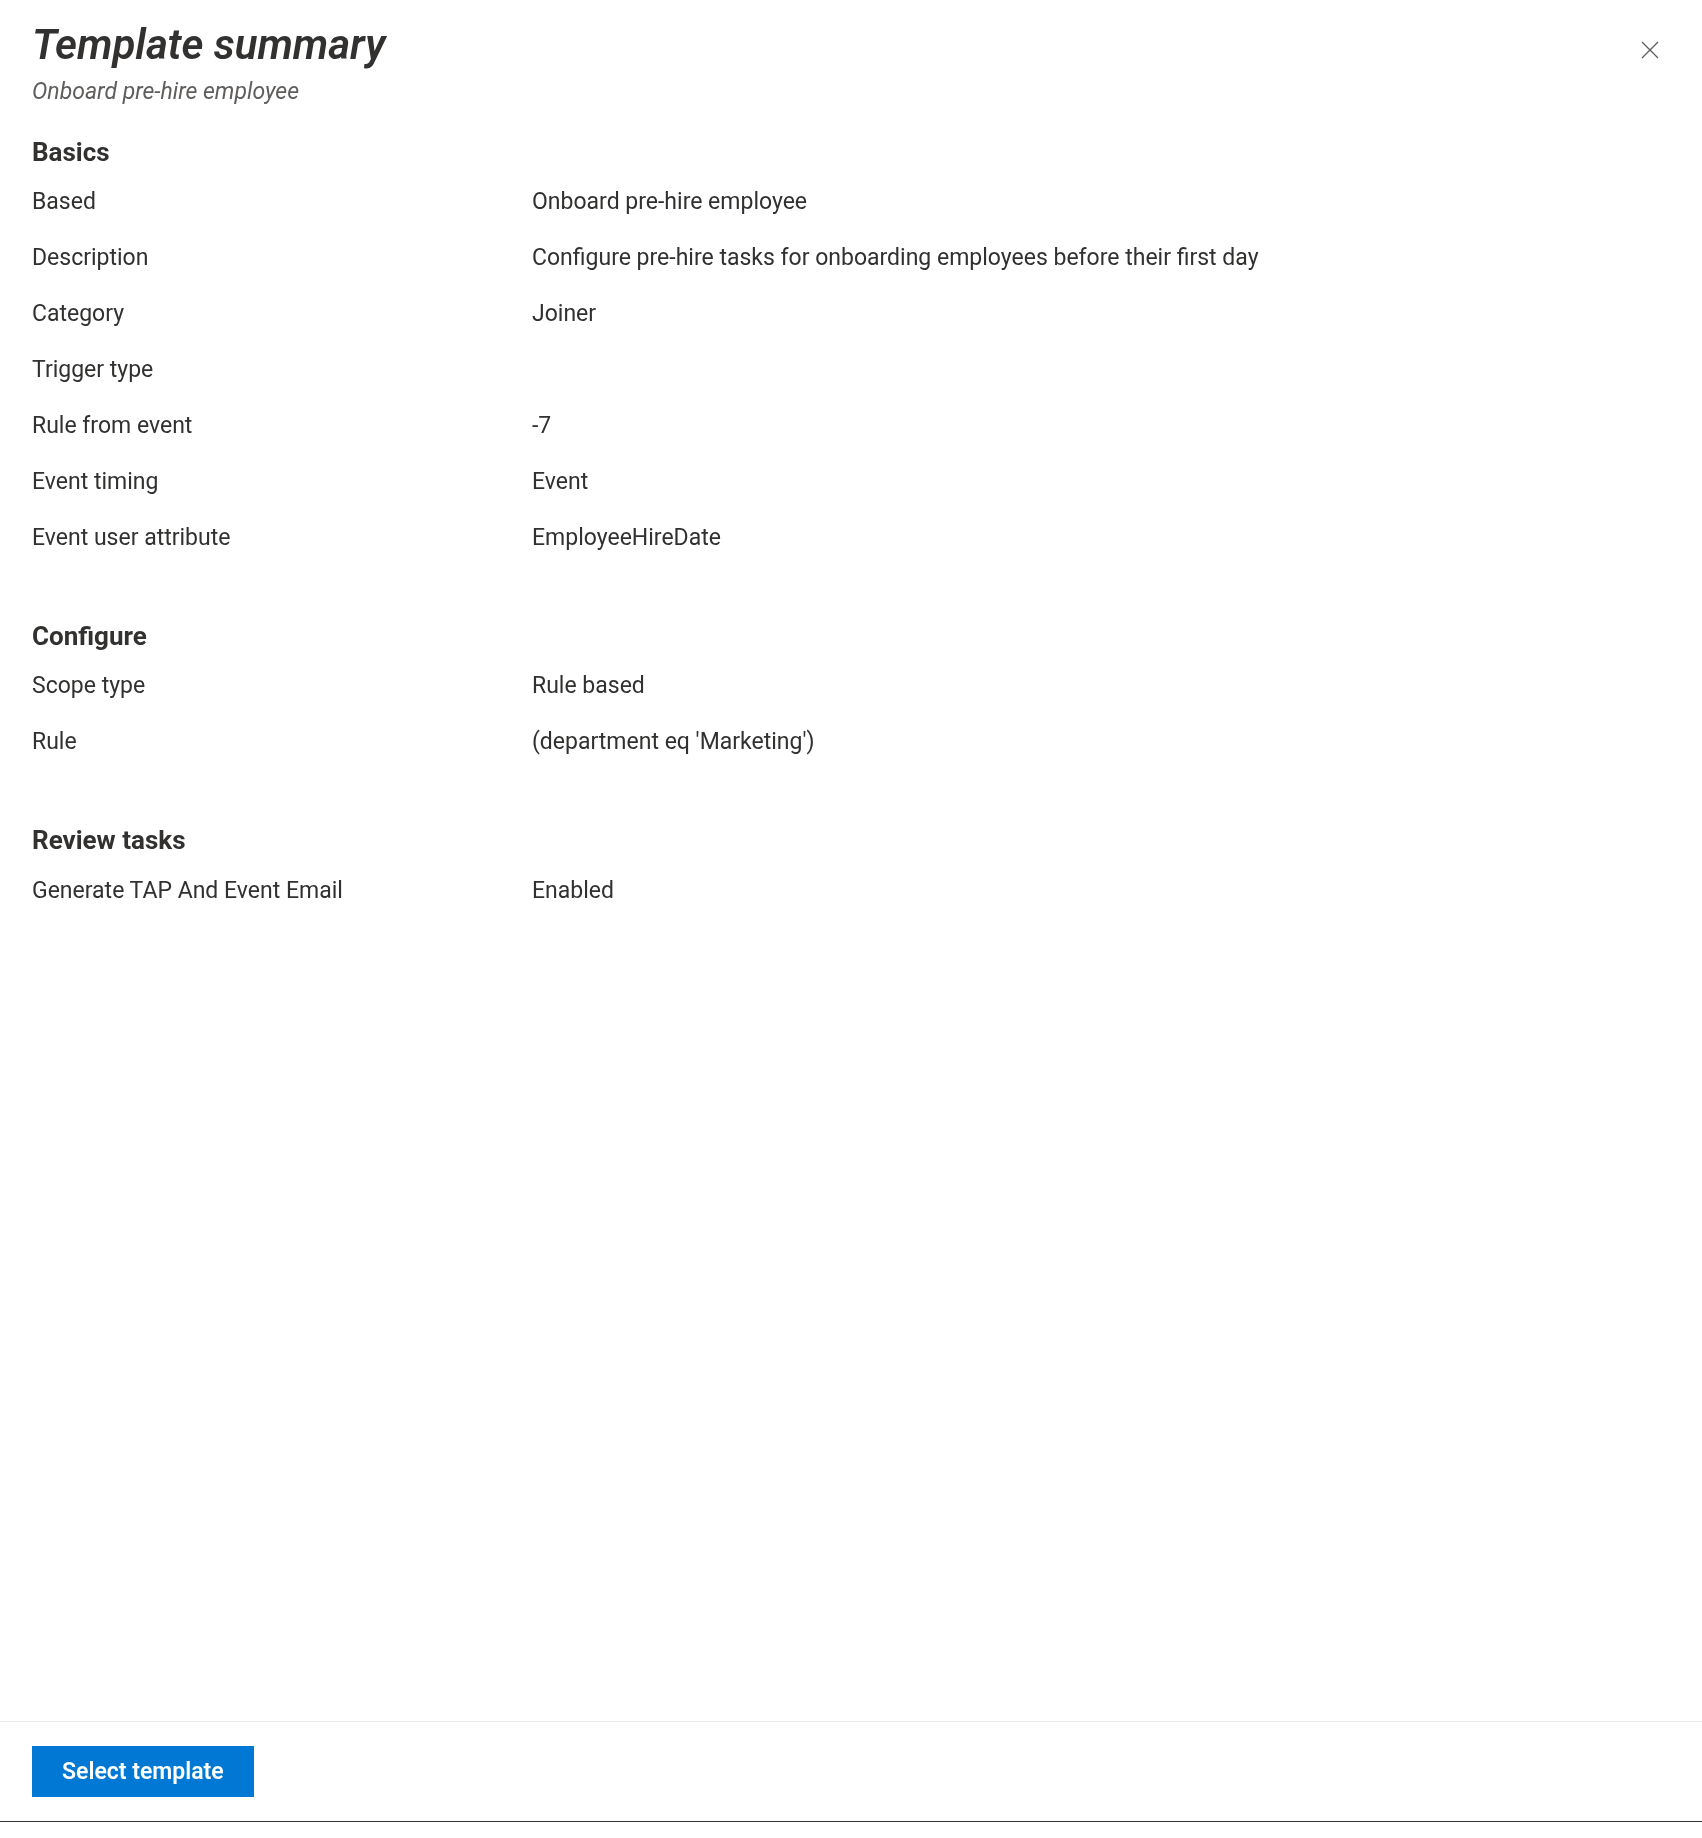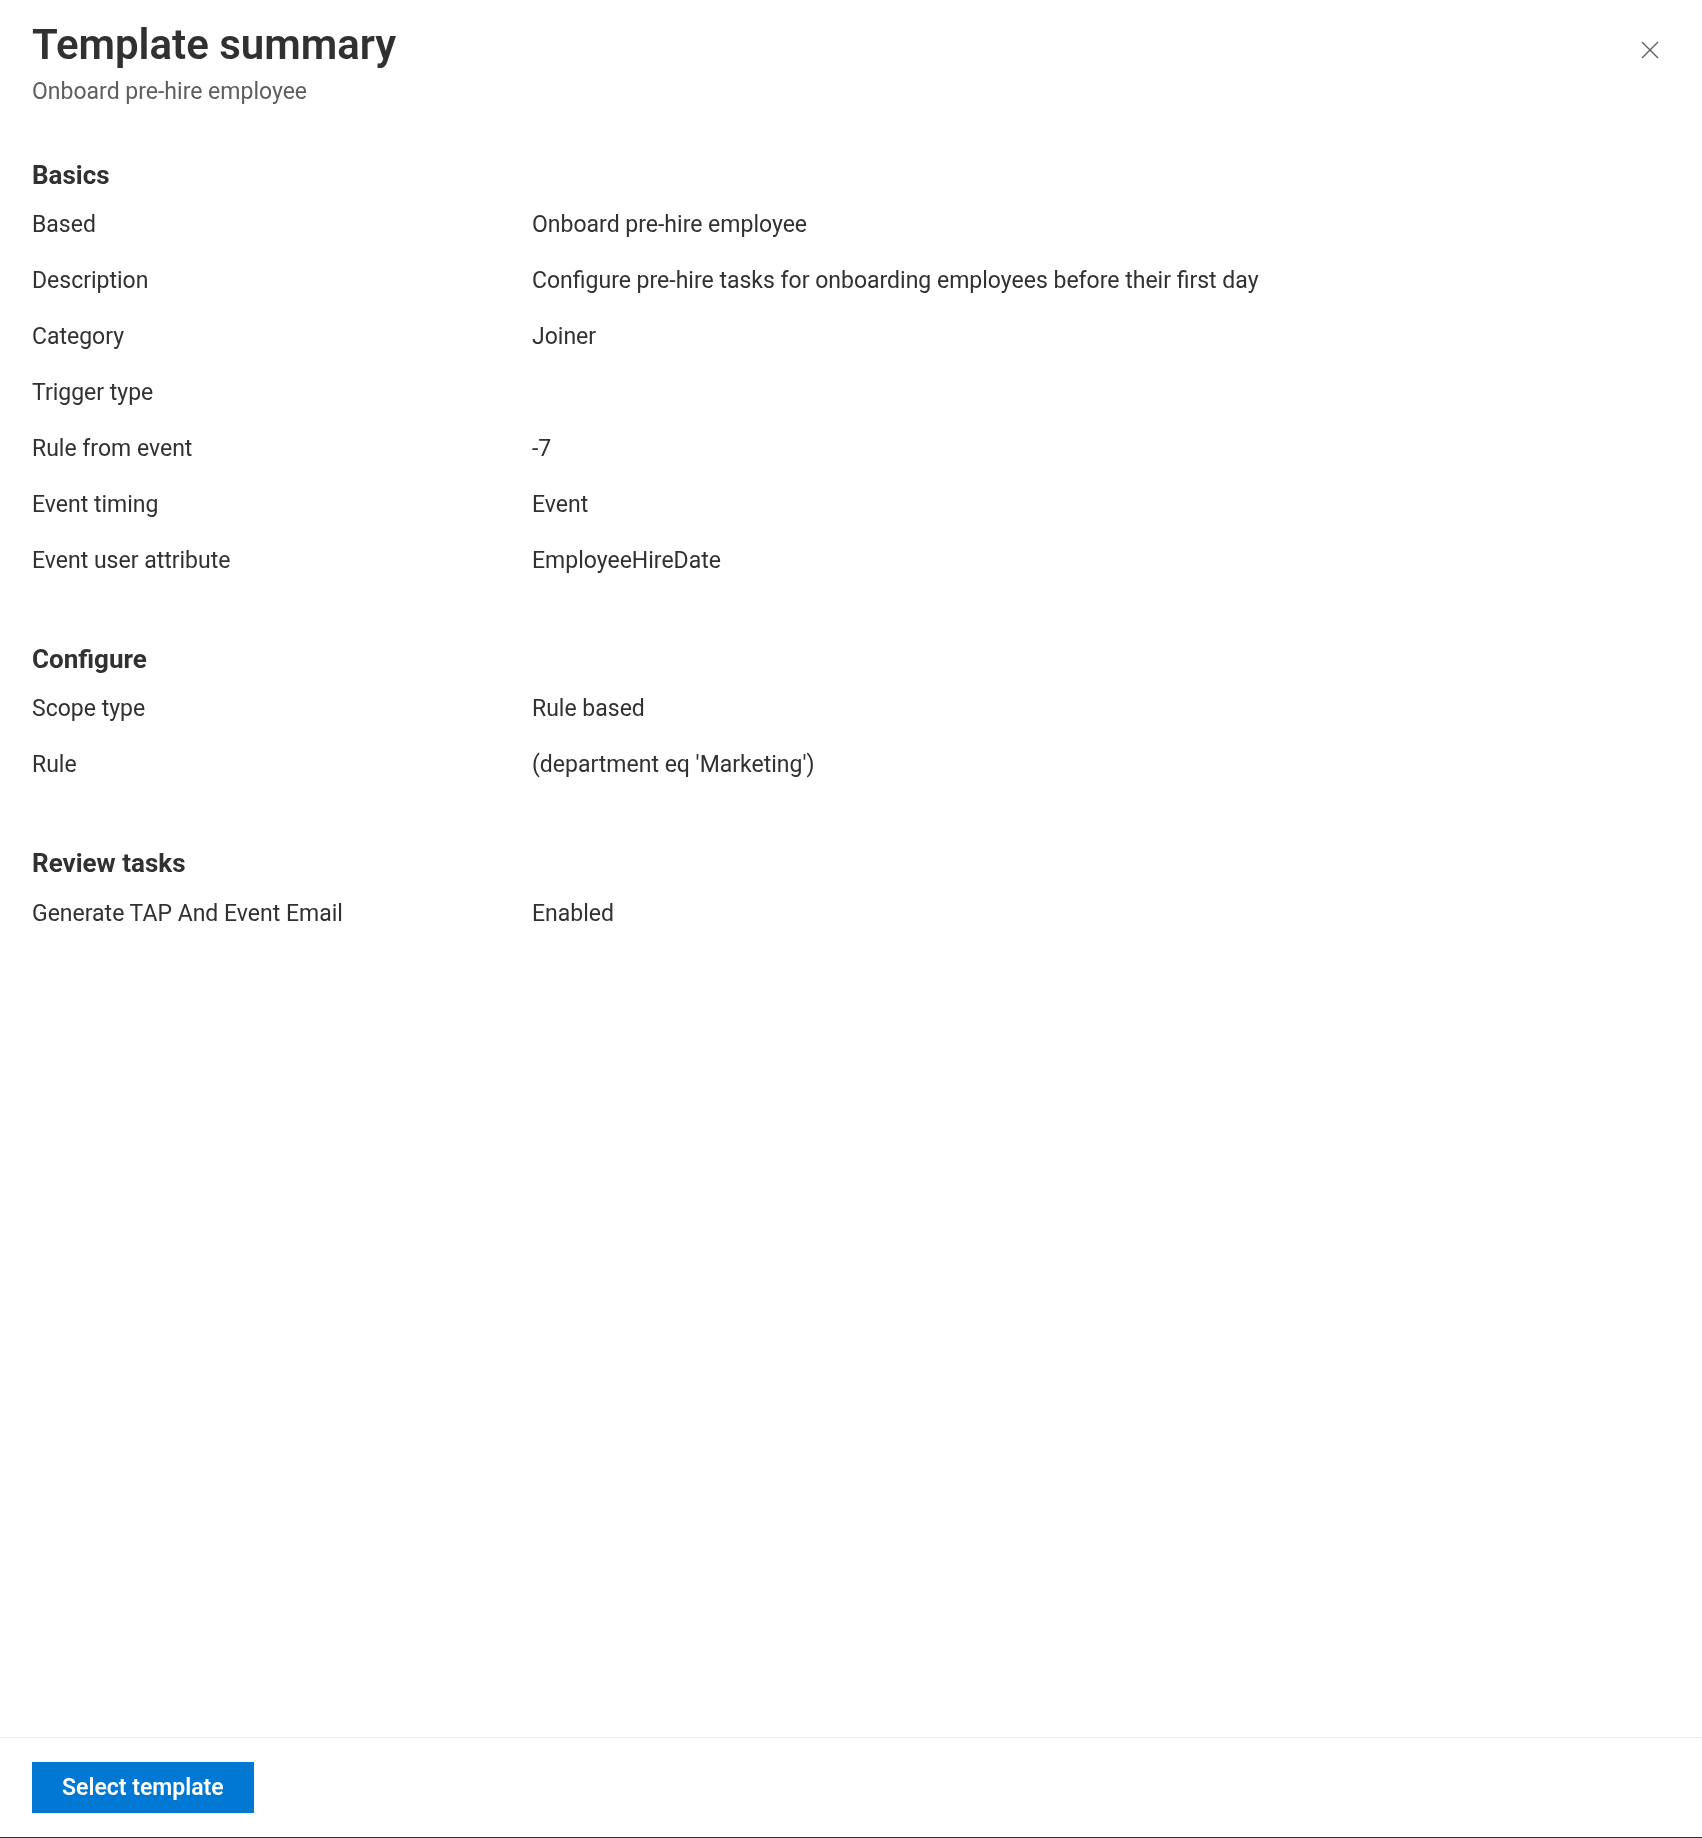--- a/index.html
+++ b/index.html
@@ -15,21 +15,22 @@
     line-height: 1.4;
   }
   .page {
     position: relative;
     width: 1702px;
     height: 1838px;
     padding: 20px 32px 0 32px;
   }
   .header {
     position: relative;
-    margin-bottom: 48px;
+    margin-bottom: 25px;
+    font-style: italic;
   }
   .title {
     font-size: 42px;
     font-weight: 600;
     color: #323130;
     margin: 0;
     line-height: 1.2;
   }
   .subtitle {
     font-size: 23px;
@@ -71,21 +72,21 @@
   }
   .row-value {
     font-size: 23px;
     color: #323130;
     flex: 1;
   }
   .footer {
     position: absolute;
     left: 0;
     right: 0;
-    bottom: 0;
+    bottom: 16px;
     border-top: 1px solid #edebe9;
     border-bottom: 1px solid #323130;
     padding: 24px 32px;
     background: #ffffff;
   }
   .primary-btn {
     background: #0078d4;
     color: #ffffff;
     border: none;
     font-size: 23px;

